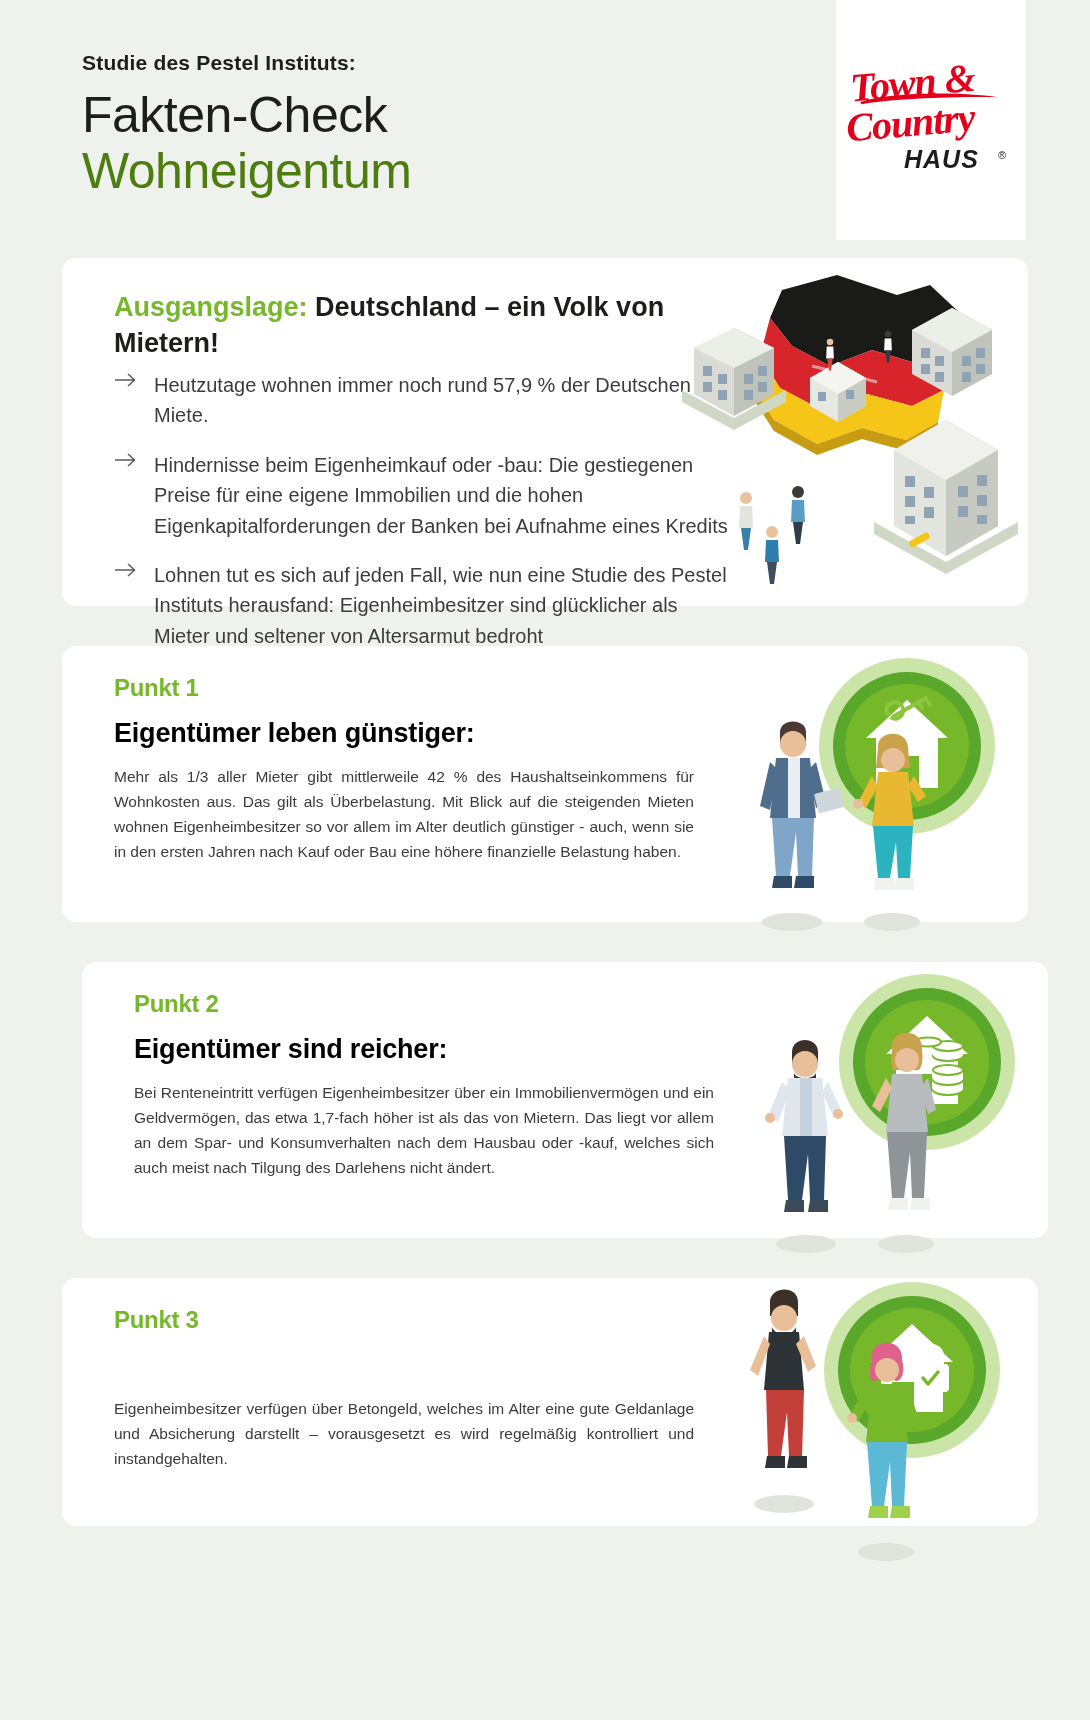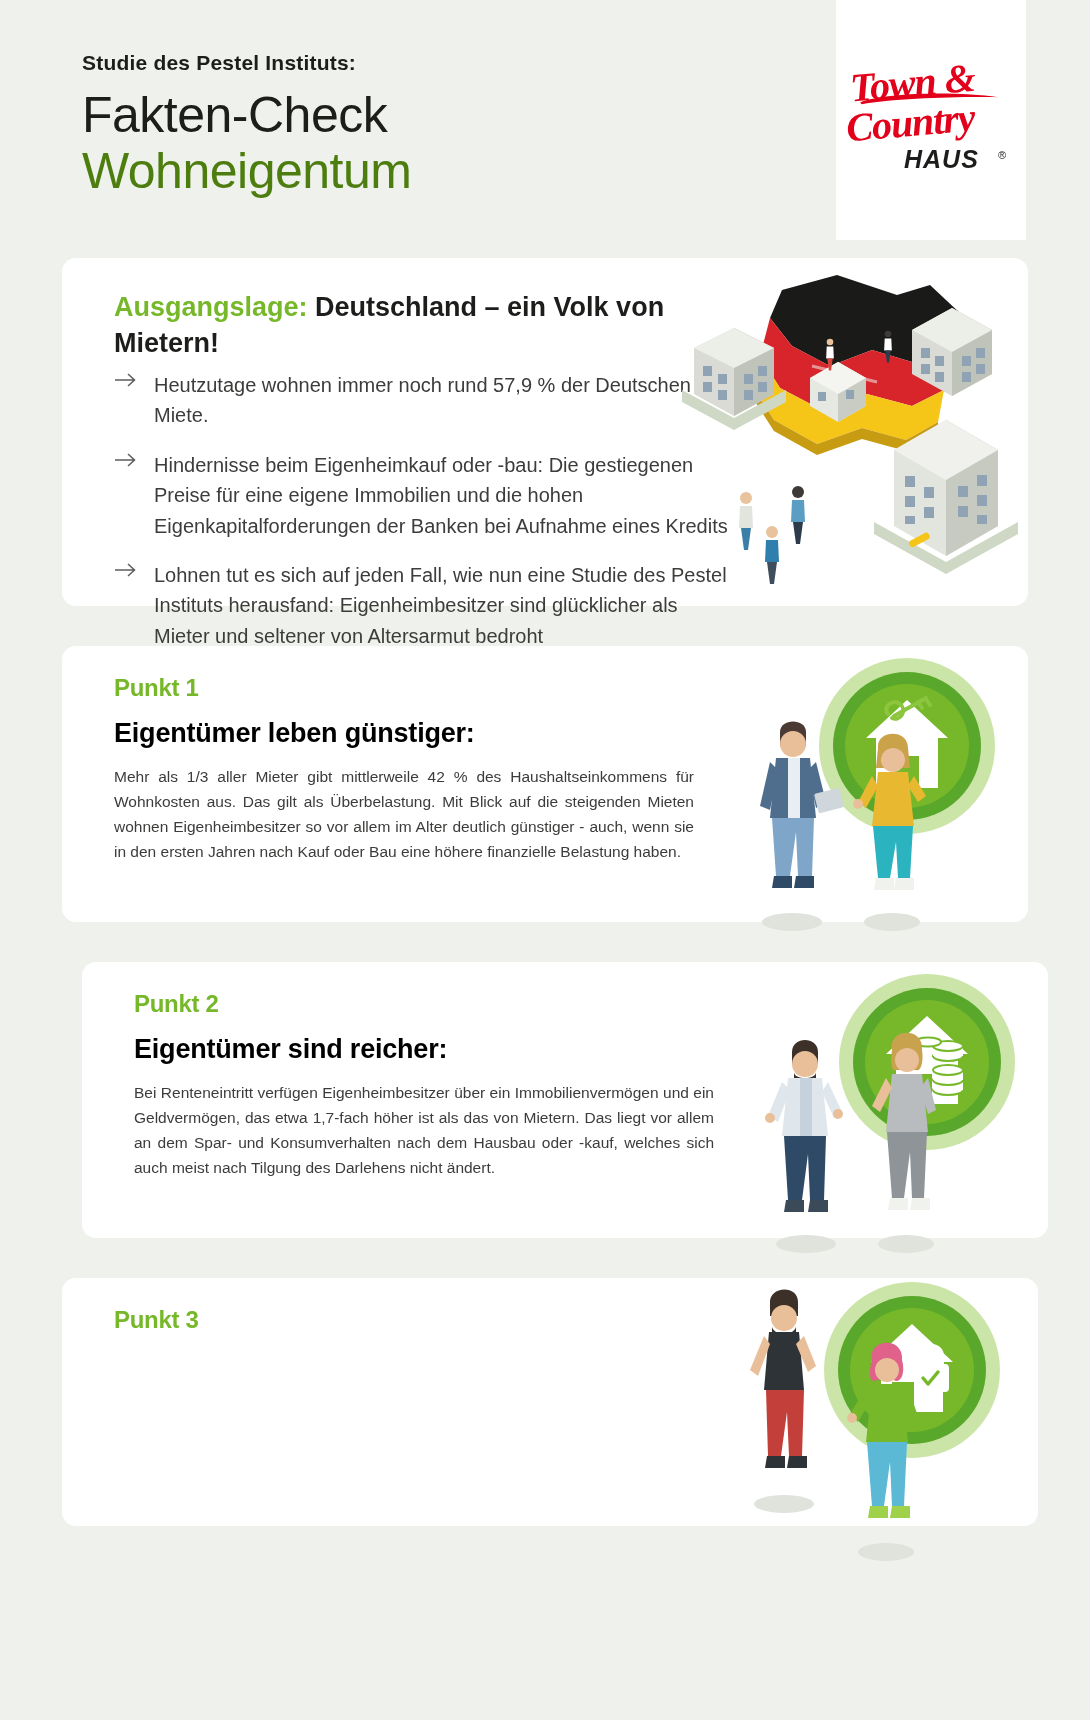--- a/index.html
+++ b/index.html
@@ -472,20 +472,21 @@
         <path d="M3,84 L43,84 L40,150 L28,150 L26,104 L20,150 L8,150 Z" fill="#8f9499"></path>
         <path d="M6,150 L24,150 L24,162 L4,162 Z" fill="#f0f2ee"></path>
         <path d="M28,150 L46,150 L46,162 L26,162 Z" fill="#f0f2ee"></path>
       </g>
     </svg>
   </div>
 </section>
 
 <section class="card" id="card-p3">
   <h3 class="punkt-label" id="p3-label">Punkt 3</h3>
+  <p class="punkt-body" id="p3-body">Eigenheimbesitzer verfügen über Betongeld, welches im Alter eine gute Geldanlage und Absicherung darstellt – vorausgesetzt es wird regelmäßig kontrolliert und instandgehalten.</p>
 
   <div class="illus" id="illus-p3">
     <svg viewBox="0 0 310 300" width="310" height="300">
       <circle cx="200" cy="110" r="88" fill="#8cc63f" opacity="0.45"></circle>
       <circle cx="200" cy="110" r="74" fill="#5aa82b"></circle>
       <circle cx="200" cy="110" r="62" fill="#76b82a"></circle>
       <path d="M200,64 L241,102 L231,102 L231,152 L169,152 L169,102 L159,102 Z" fill="#ffffff"></path>
       <rect x="180" y="122" width="22" height="30" fill="#76b82a"></rect>
 
       <g>

